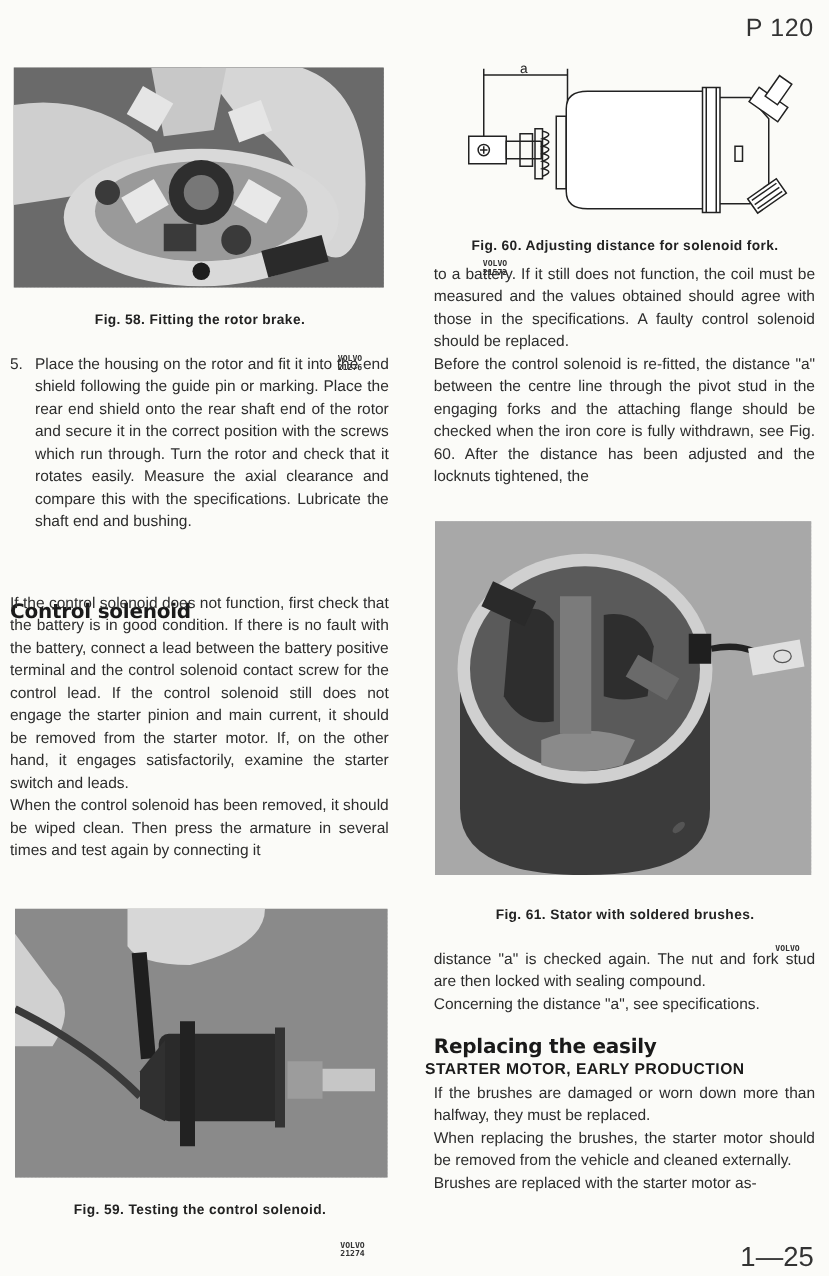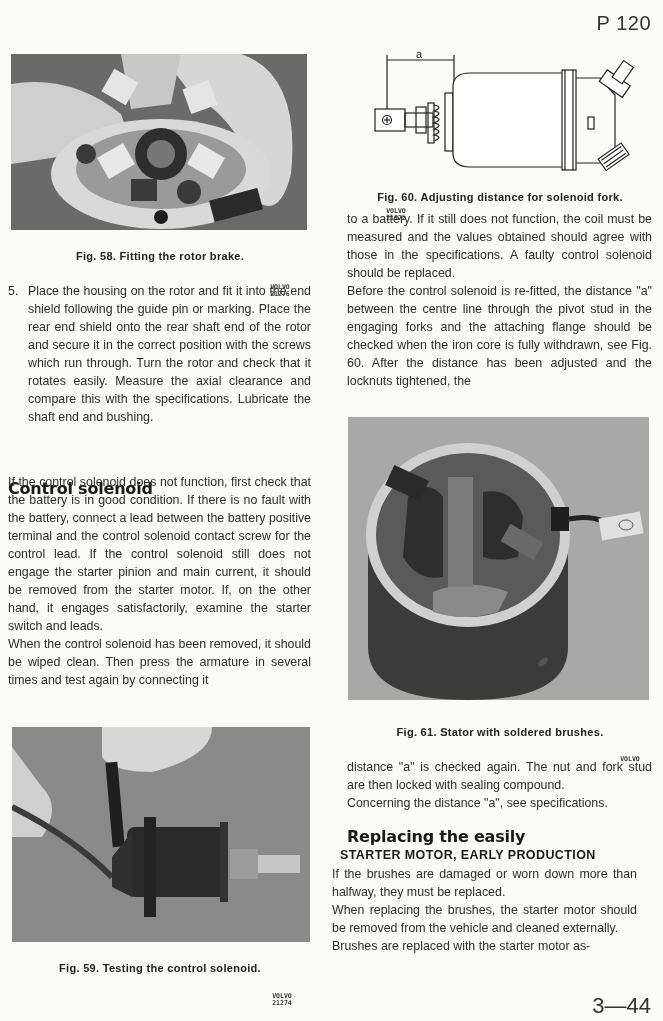--- a/index.html
+++ b/index.html
@@ -182,19 +182,19 @@
 <div class="abs caption" style="left:345px; top:726px; width:310px;">Fig. 61.  Stator with soldered brushes.</div>
 
 <div class="abs col-text" style="left:347px; top:758px; width:305px;">
   <p>distance "a" is checked again. The nut and fork stud are then locked with sealing compound.</p>
   <p>Concerning the distance "a", see specifications.</p>
 </div>
 
 <div class="abs heading" style="left:347px; top:827px;">Replacing the easily</div>
 <div class="abs subheading" style="left:340px; top:848px;">STARTER MOTOR, EARLY PRODUCTION</div>
 
-<div class="abs col-text" style="left:332px; top:865px; width:305px;">
+<div class="abs col-text" style="left:347px; top:865px; width:305px;">
   <p>If the brushes are damaged or worn down more than halfway, they must be replaced.</p>
   <p>When replacing the brushes, the starter motor should be removed from the vehicle and cleaned externally.</p>
   <p>Brushes are replaced with the starter motor as-</p>
 </div>
 
-<div class="abs page-num">3—44</div>
+<div class="abs page-num">1—25</div>
 
 </body></html>

